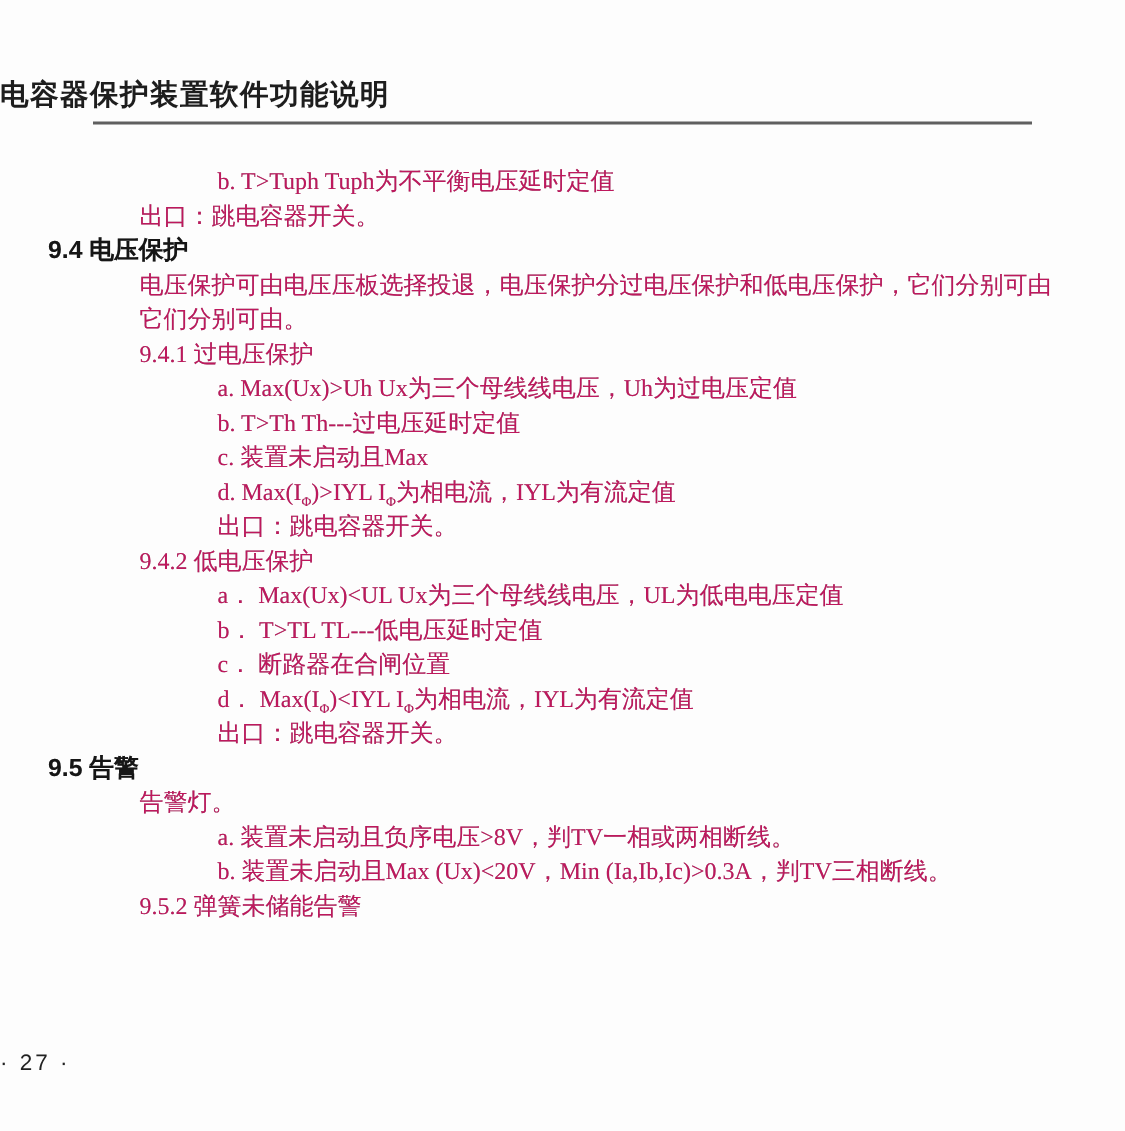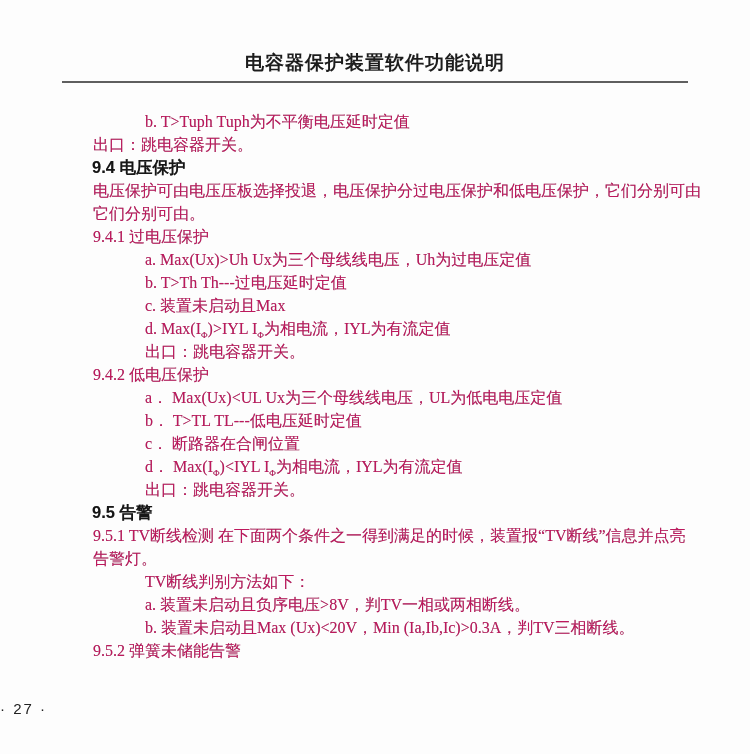--- a/index.html
+++ b/index.html
@@ -11,21 +11,20 @@
   }
   .page{
     position:relative;
     width:750px;height:754px;
     background:#fdfdfd;
     color:#262626;
   }
   .doc-title{
     position:absolute;
     top:50px;left:0;right:0;
-    text-align:center;
     font-family:"Liberation Sans","DejaVu Sans",sans-serif;
     font-weight:bold;
     font-size:19px;
     letter-spacing:1px;
     color:#1d1d1d;
   }
   .title-rule{
     position:absolute;
     top:81px;left:62px;right:62px;
     height:2px;
@@ -36,21 +35,21 @@
     top:110px;left:0;right:40px;
   }
   .line{
     height:23px;
     line-height:23px;
     font-size:16px;
     white-space:nowrap;
     color:#be185d;
     text-shadow:0 0 0.4px rgba(0,0,0,0.35);
   }
-  .line.ind0{padding-left:92px;}
+  .line.ind0{padding-left:32px;}
   .line.ind1{padding-left:93px;}
   .line.ind2{padding-left:145px;}
   .line.h2{
     font-family:"Liberation Sans","DejaVu Sans",sans-serif;
     font-weight:bold;
     font-size:16.5px;
     color:#161616;
   }
   .line sub.phi{
     font-size:9px;
@@ -84,21 +83,19 @@
       <div class="line ind2">c. 装置未启动且Max</div>
       <div class="line ind2">d. Max(I<sub class="phi">Φ</sub>)&gt;IYL I<sub class="phi">Φ</sub>为相电流，IYL为有流定值</div>
       <div class="line ind2">出口：跳电容器开关。</div>
       <div class="line ind1">9.4.2 低电压保护</div>
       <div class="line ind2">a． Max(Ux)&lt;UL Ux为三个母线线电压，UL为低电电压定值</div>
       <div class="line ind2">b． T&gt;TL TL---低电压延时定值</div>
       <div class="line ind2">c． 断路器在合闸位置</div>
       <div class="line ind2">d． Max(I<sub class="phi">Φ</sub>)&lt;IYL I<sub class="phi">Φ</sub>为相电流，IYL为有流定值</div>
       <div class="line ind2">出口：跳电容器开关。</div>
       <div class="line ind0 h2">9.5 告警</div>
-      <div class="line ind1">9.5.1 TV断线检测 在下面两个条件之一得到满足的时候，装置报“TV断线”信息并点亮</div>
       <div class="line ind1">告警灯。</div>
-      <div class="line ind2">TV断线判别方法如下：</div>
       <div class="line ind2">a. 装置未启动且负序电压&gt;8V，判TV一相或两相断线。</div>
       <div class="line ind2">b. 装置未启动且Max (Ux)&lt;20V，Min (Ia,Ib,Ic)&gt;0.3A，判TV三相断线。</div>
       <div class="line ind1">9.5.2 弹簧未储能告警</div>
     </div>
   <div class="page-number">· 27 ·</div>
 </div>
 
 </body></html>

